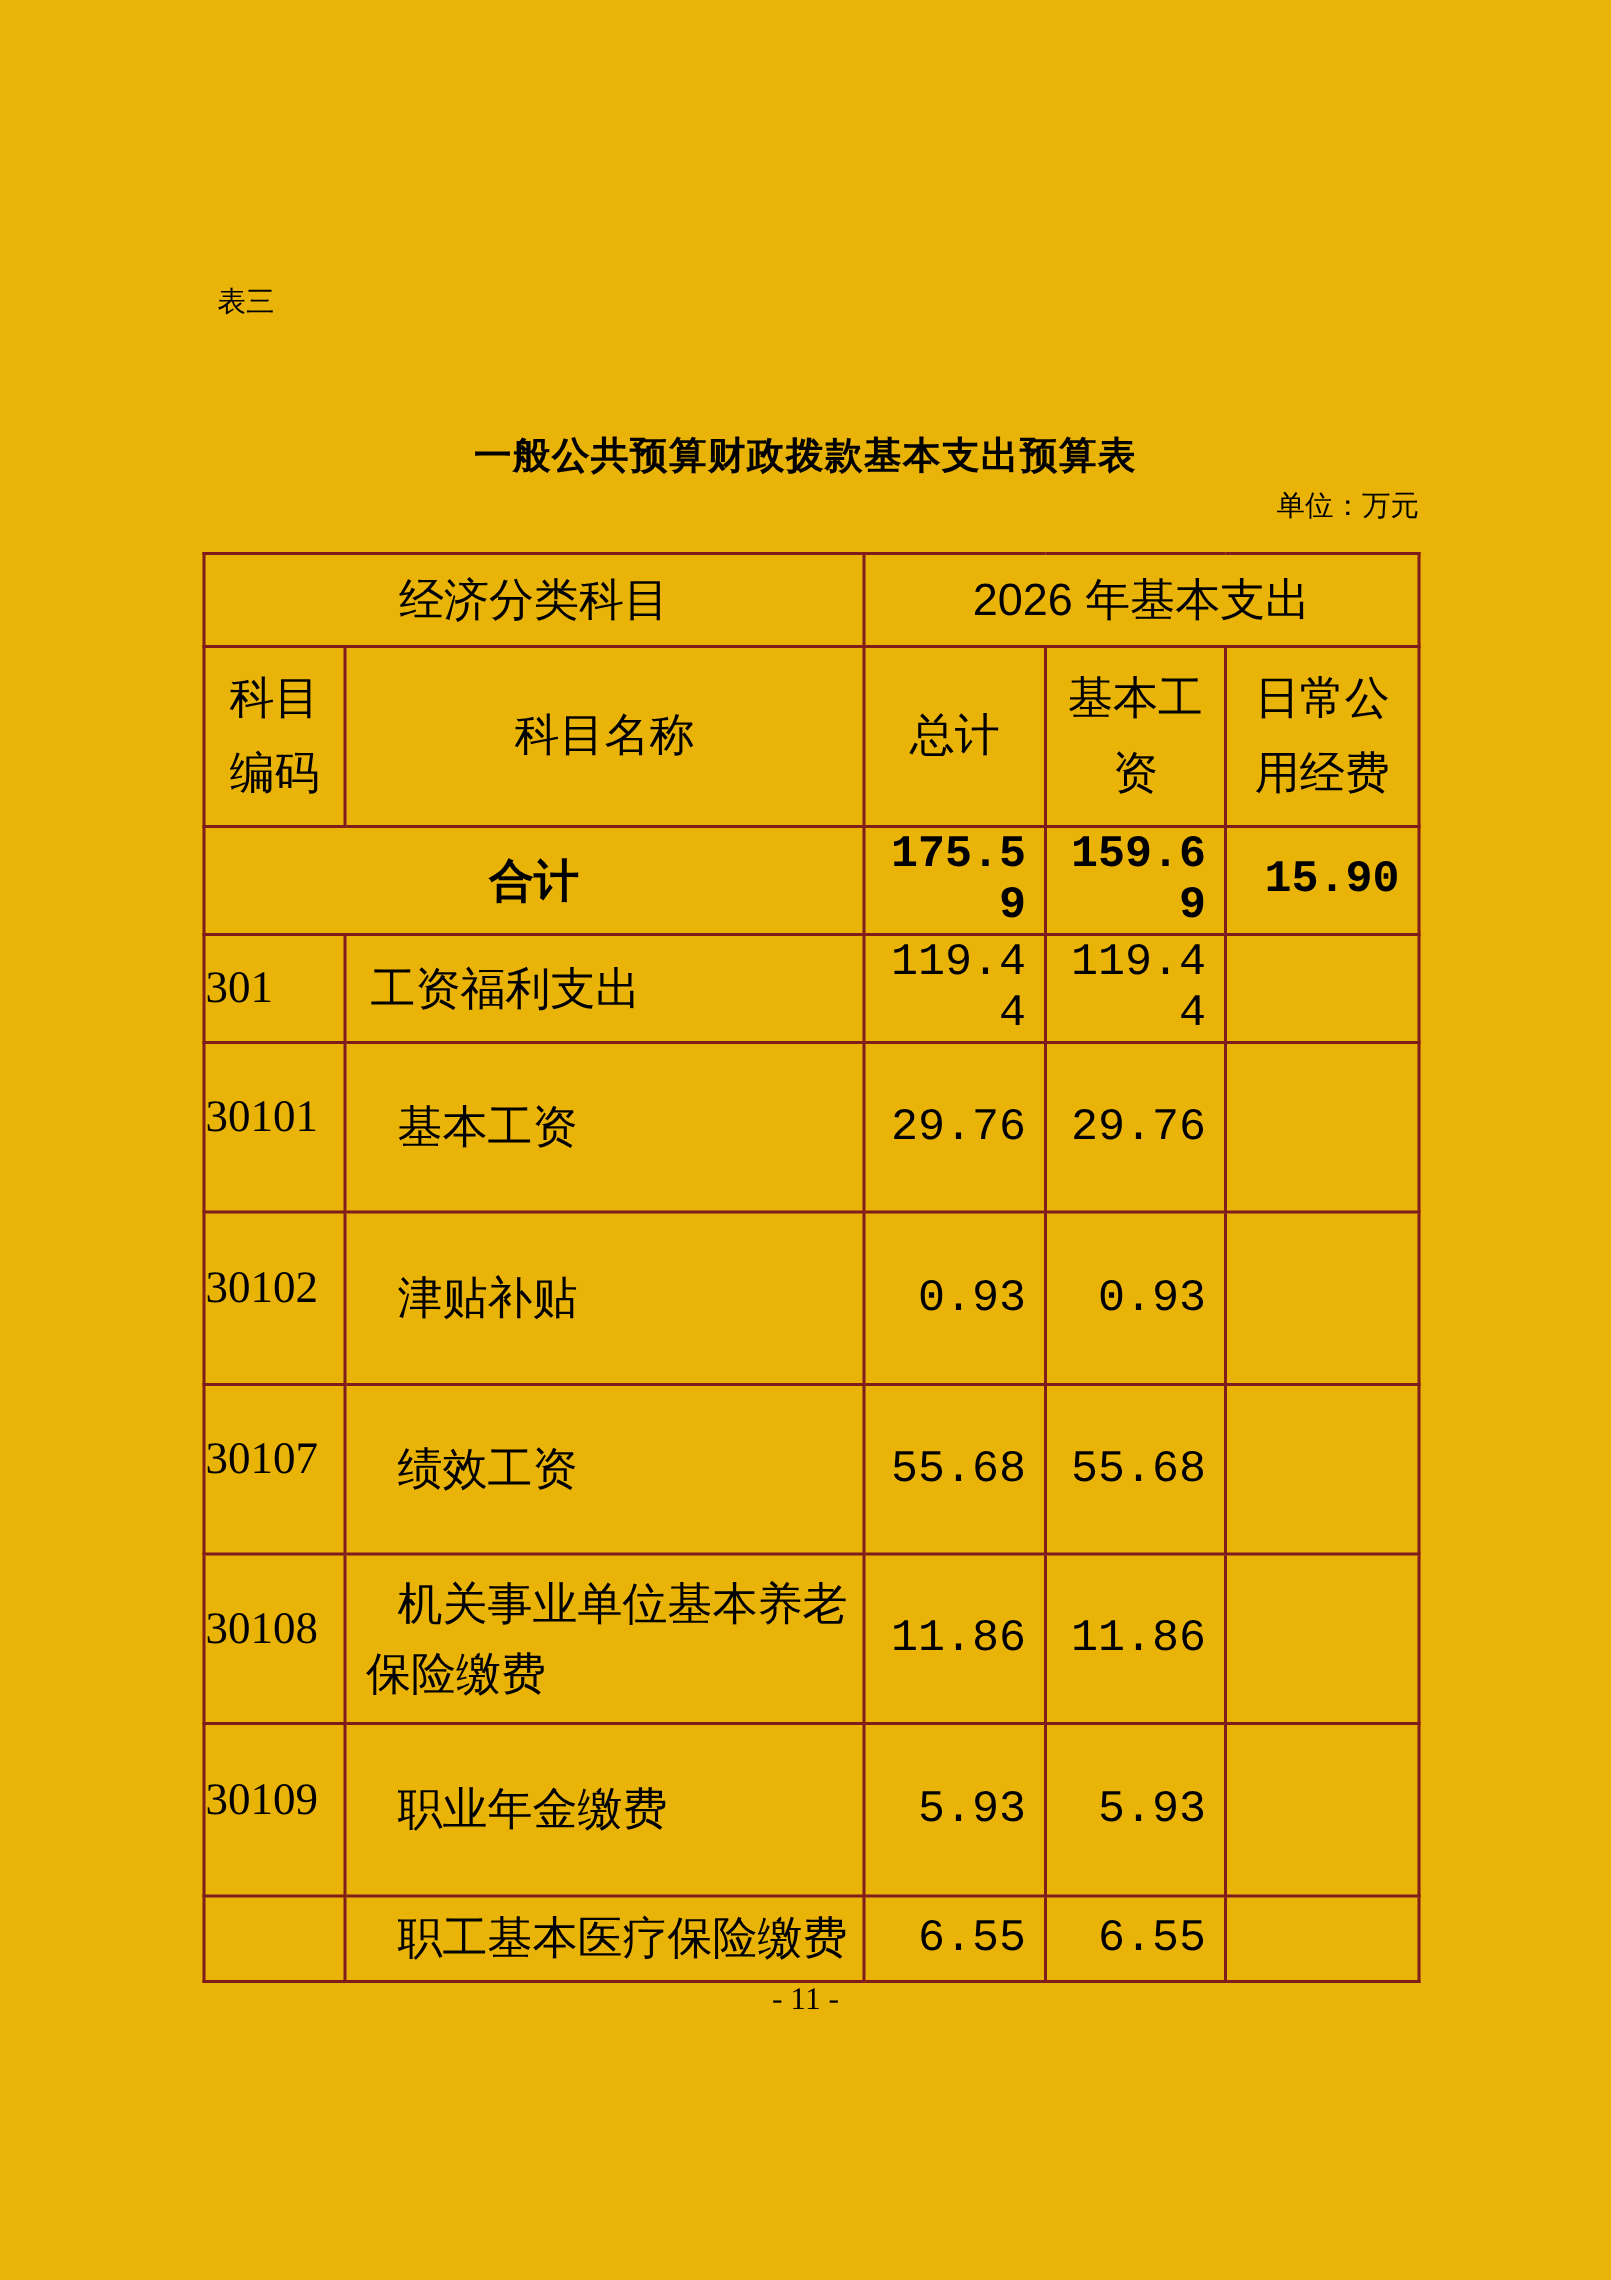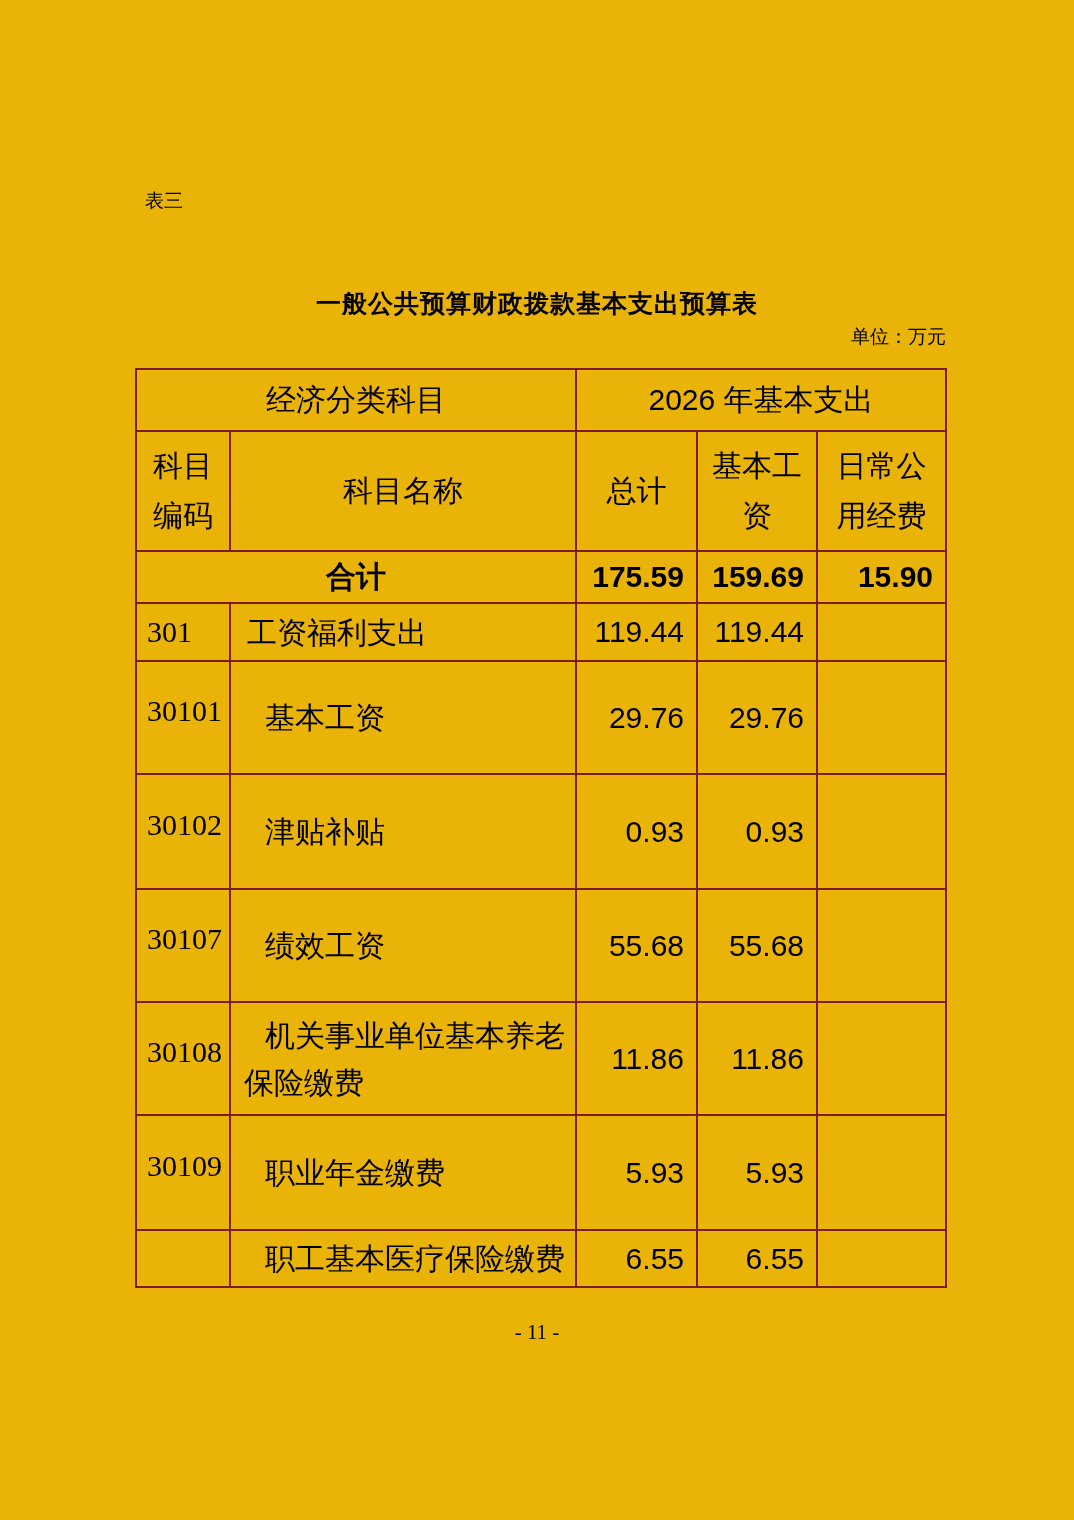--- a/index.html
+++ b/index.html
@@ -59,40 +59,40 @@
   td.hdr {
     font-family: "Liberation Sans", sans-serif;
     text-align: center;
     padding: 0 4px;
   }
   td.hdr2 { line-height: 50px; }
   
   td.code-cell {
     font-family: "Liberation Serif", serif;
     text-align: left;
-    padding-left: 10px;
+    padding-left: 0;
     border-radius: 13px;
   }
   td.code-bottom {
     vertical-align: bottom;
     padding-bottom: 14px;
   }
   td.name-cell {
     font-family: "Liberation Serif", serif;
     text-align: left;
     padding-left: 13px;
     text-indent: 21px;
     line-height: 47px;
   }
   td.name-l1 {
     padding-left: 16px;
     text-indent: 0;
   }
   td.num-cell {
-    font-family: Liberation Sans, sans-serif;
+    font-family: Liberation Mono, monospace;
     text-align: right;
     padding-right: 12px;
   }
   tr.sum-row td { font-weight: bold; }
   td.sum-label {
     text-align: center;
     font-family: "Liberation Serif", serif;
     padding: 0;
     text-indent: 0;
   }

